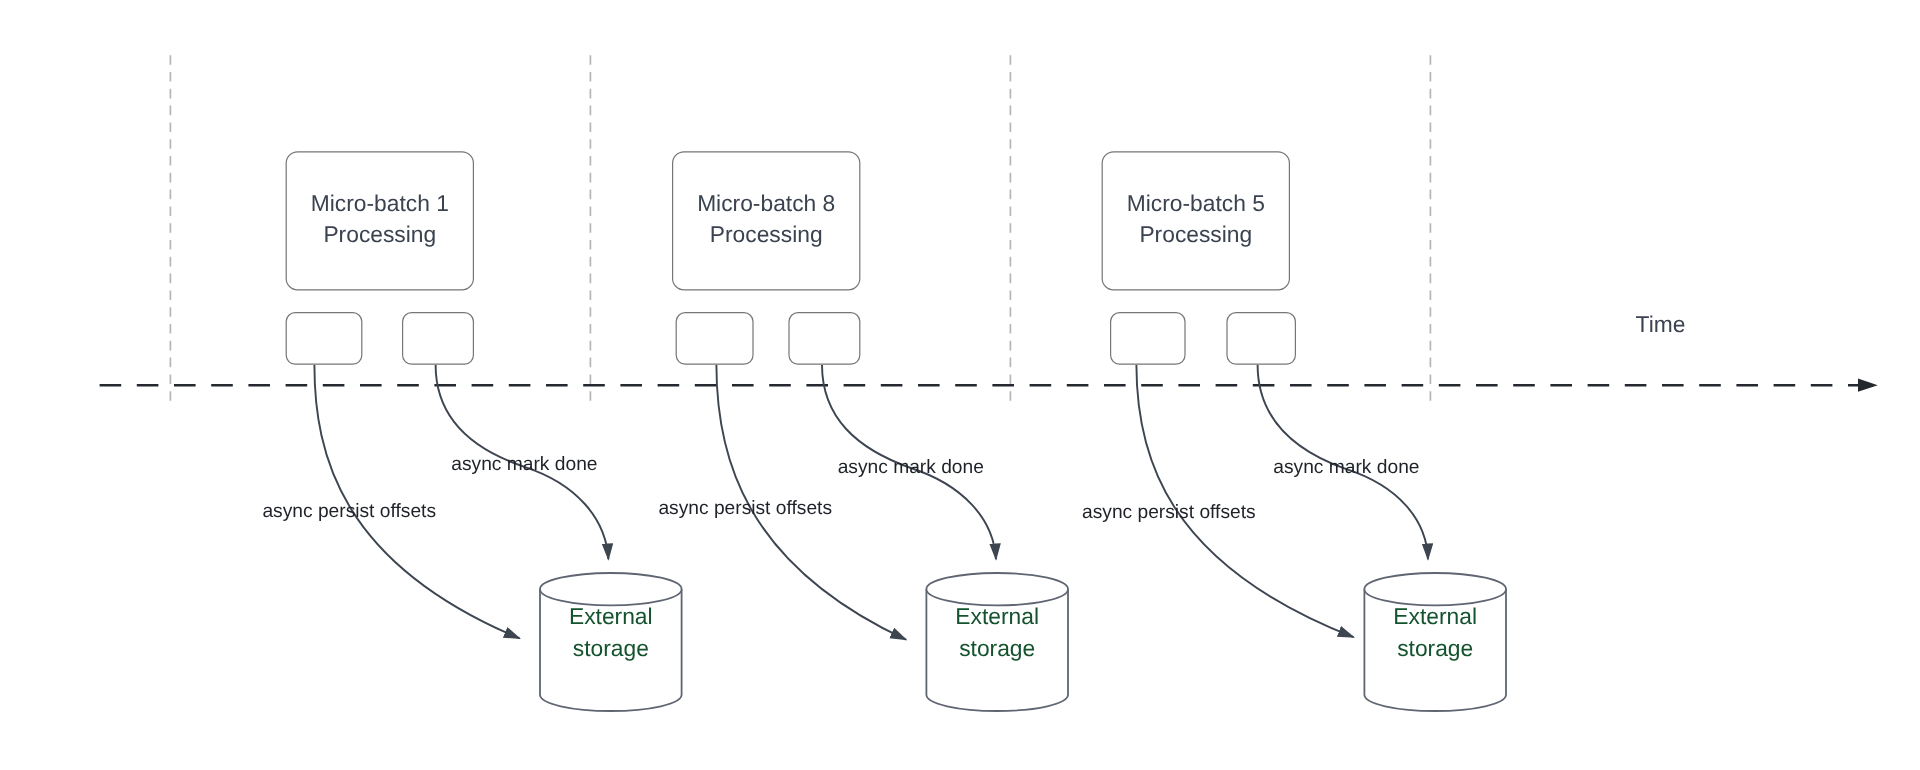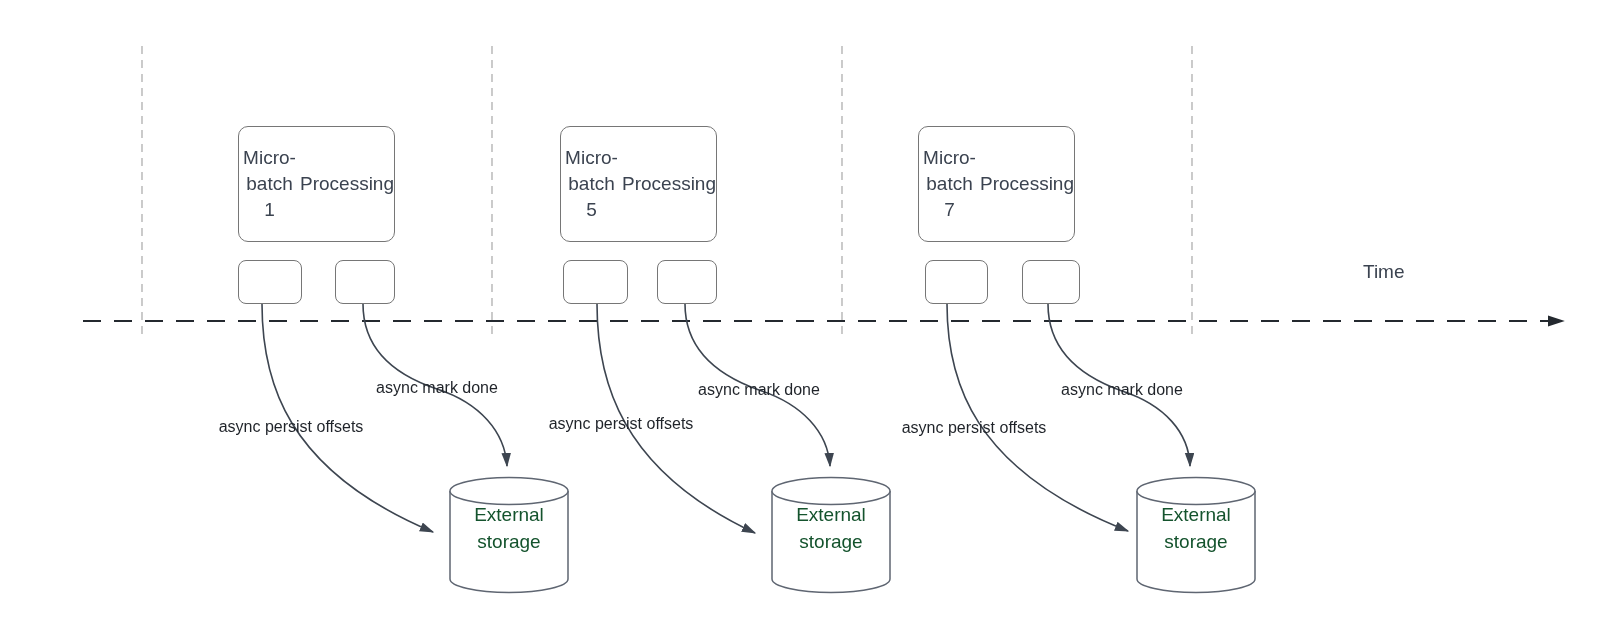--- a/index.html
+++ b/index.html
@@ -4,21 +4,21 @@
 <style>
   html,body{margin:0;padding:0;background:#ffffff;}
   .canvas{
     position:relative;width:1600px;height:642px;background:#ffffff;
     font-family:"Liberation Sans", sans-serif;overflow:hidden;
   }
   .layer{position:absolute;left:0;top:0;}
   .main-box{
     position:absolute;top:126px;width:157px;height:116px;
     border:1.5px solid #767676;border-radius:10px;background:#ffffff;
-    display:flex;flex-direction:row;align-items:center;justify-content:center;
+    display:flex;flex-direction:column;align-items:center;justify-content:center;
     color:#3b4350;font-size:19px;line-height:26px;text-align:center;box-sizing:border-box;
   }
   .task-box{
     position:absolute;top:260px;height:44px;
     border:1.5px solid #767676;border-radius:8px;background:#ffffff;box-sizing:border-box;
   }
   .cyl-text{
     position:absolute;top:501px;width:118px;text-align:center;
     color:#14532d;font-size:19px;line-height:27px;
   }
@@ -89,34 +89,34 @@
   <div class="task-box" style="left:238px;width:64px"></div>
   <div class="task-box" style="left:335px;width:60px"></div>
   <div class="arrow-label" style="left:291px;top:418px">async persist offsets</div>
   <div class="arrow-label" style="left:437px;top:379px">async mark done</div>
   <div class="cyl-text" style="left:450px">
     <span>External</span><br>
     <span>storage</span>
   </div>
 
   <div class="main-box" style="left:560px">
-    <span>Micro-batch 5</span>
+    <span>Micro-batch 8</span>
     <span>Processing</span>
   </div>
   <div class="task-box" style="left:563px;width:65px"></div>
   <div class="task-box" style="left:657px;width:60px"></div>
   <div class="arrow-label" style="left:621px;top:415px">async persist offsets</div>
   <div class="arrow-label" style="left:759px;top:381px">async mark done</div>
   <div class="cyl-text" style="left:772px">
     <span>External</span><br>
     <span>storage</span>
   </div>
 
   <div class="main-box" style="left:918px">
-    <span>Micro-batch 7</span>
+    <span>Micro-batch 5</span>
     <span>Processing</span>
   </div>
   <div class="task-box" style="left:925px;width:63px"></div>
   <div class="task-box" style="left:1022px;width:58px"></div>
   <div class="arrow-label" style="left:974px;top:419px">async persist offsets</div>
   <div class="arrow-label" style="left:1122px;top:381px">async mark done</div>
   <div class="cyl-text" style="left:1137px">
     <span>External</span><br>
     <span>storage</span>
   </div>

